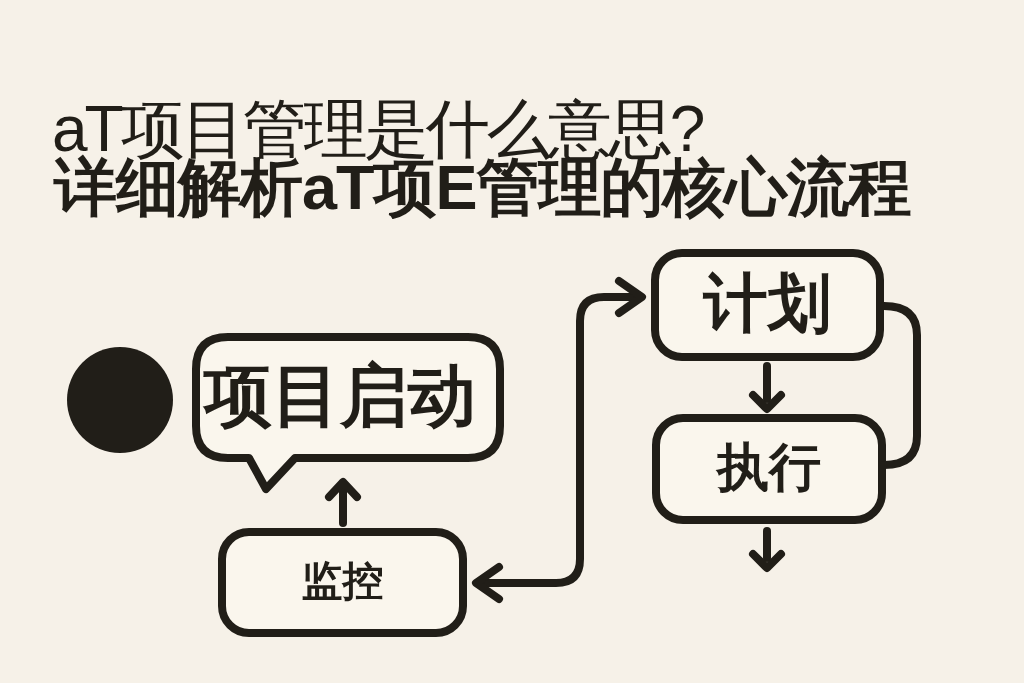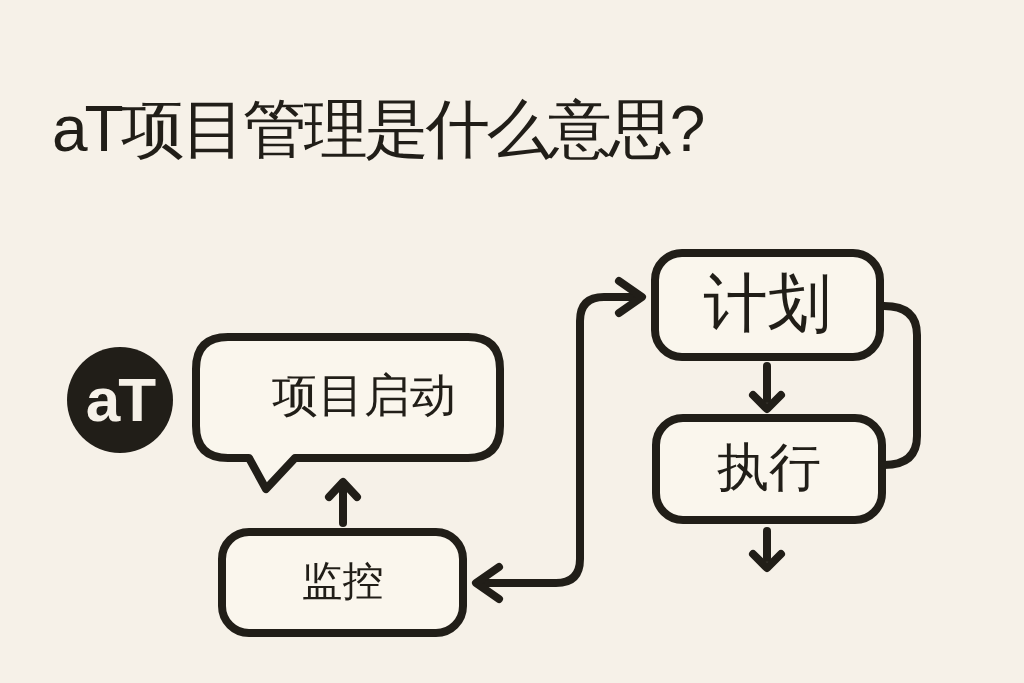--- a/index.html
+++ b/index.html
@@ -33,23 +33,23 @@
   .stroke{fill:none;stroke:var(--ink);stroke-width:8;stroke-linecap:round;stroke-linejoin:round;}
   .shape{fill:var(--panel);stroke:var(--ink);stroke-width:8;stroke-linejoin:round;}
   .fill-ink{fill:var(--ink);stroke:none;}
   .badge-label{
     position:absolute;left:67px;top:346px;width:106px;height:106px;
     display:flex;align-items:center;justify-content:center;
     color:var(--bg);font-size:62px;font-weight:bold;letter-spacing:-2px;
   }
   .node-label{
     position:absolute;display:flex;align-items:center;justify-content:center;
-    font-weight:normal;letter-spacing:0;
+    font-weight:bold;letter-spacing:0;
   }
-  .label-start{left:212px;top:334px;width:304px;height:124px;font-size:46px;}
+  .label-start{left:188px;top:334px;width:304px;height:124px;font-size:68px;}
   .label-plan{left:655px;top:251px;width:225px;height:104px;font-size:64px;}
   .label-execute{left:656px;top:416px;width:226px;height:104px;font-size:52px;}
   .label-monitor{left:222px;top:530px;width:241px;height:103px;font-size:41px;}
 </style>
 </head>
 <body>
 
 <div class="canvas">
 
   <svg class="diagram" viewBox="0 0 1024 683">
@@ -76,22 +76,22 @@
 
     <path class="stroke" d="M 767 531 L 767 558"></path>
     <path class="stroke" d="M 753 554 L 767 568 L 781 554"></path>
 
     <path class="stroke" d="M 884 306 Q 917 306 917 335 L 917 436 Q 917 465 884 465"></path>
   </svg>
 
   <h1 class="title">aT项目管理是什么意思?</h1>
 
   <div class="subtitle">
+    <span>详细解析aT项E管理的核心流程</span>
   </div>
 
-  <div class="badge-label">aT</div>
 
   <div class="node-label label-start">项目启动</div>
   <div class="node-label label-plan">计划</div>
   <div class="node-label label-execute">执行</div>
   <div class="node-label label-monitor">监控</div>
 
 </div>
 
 </body></html>

